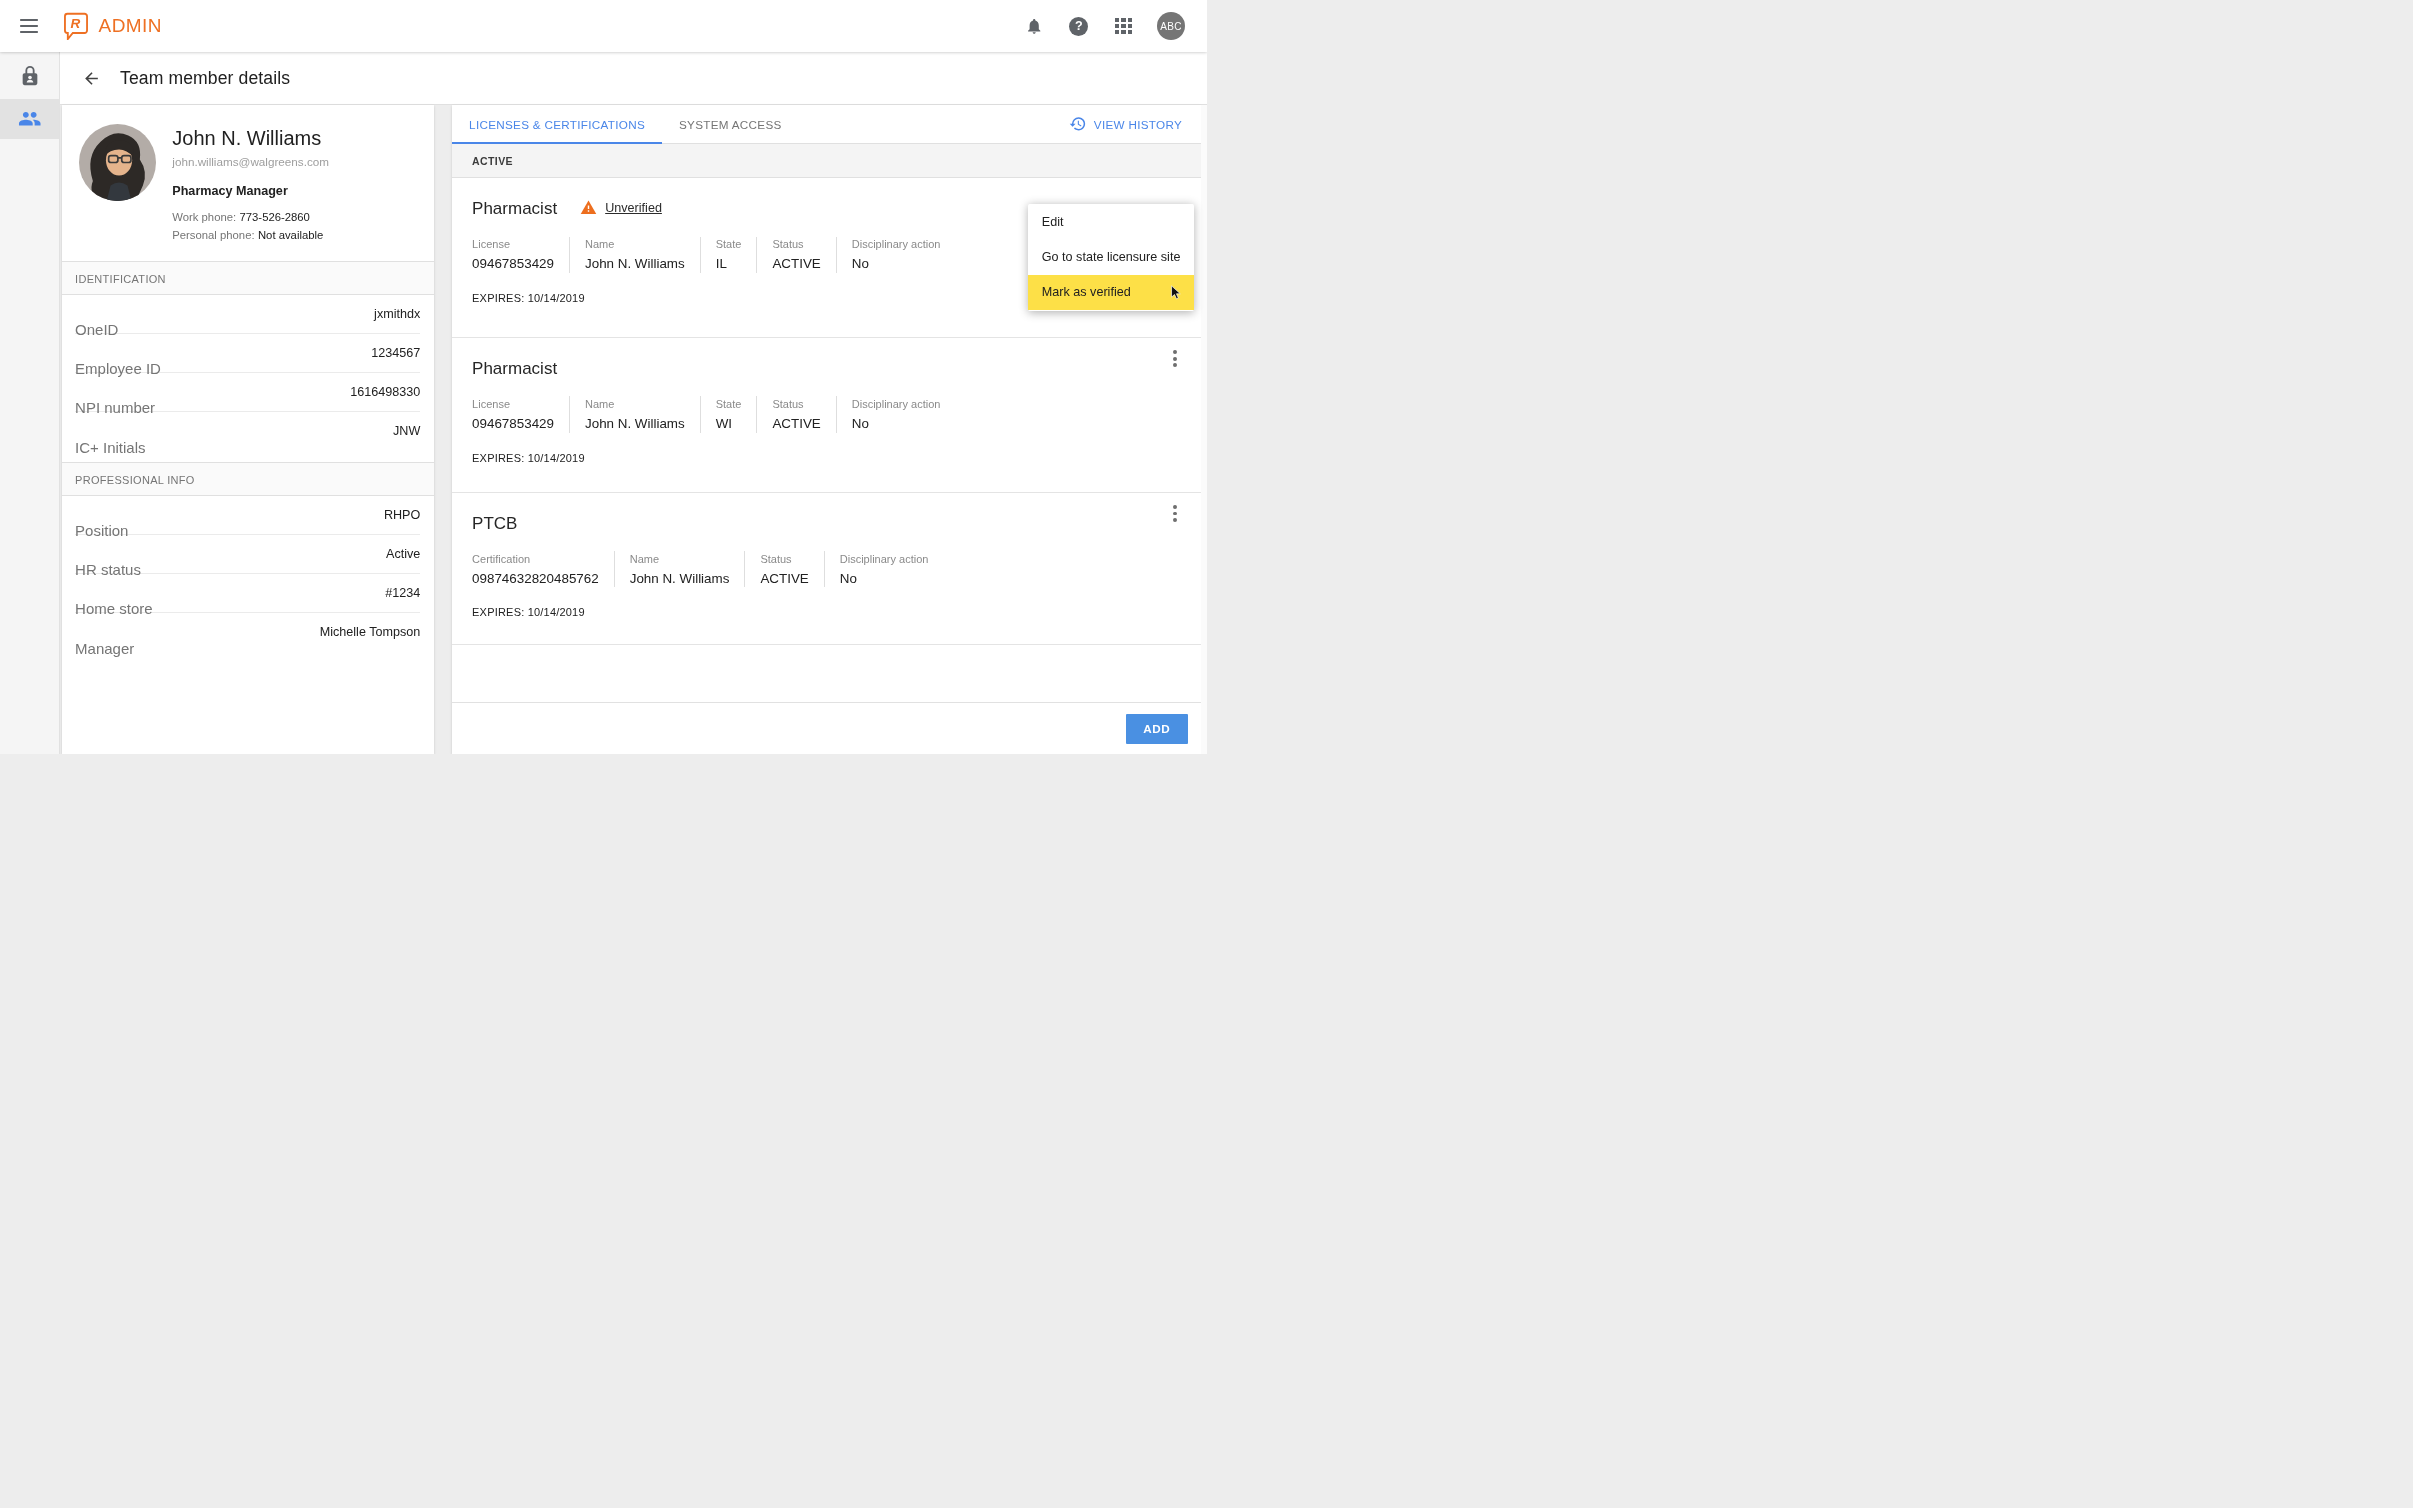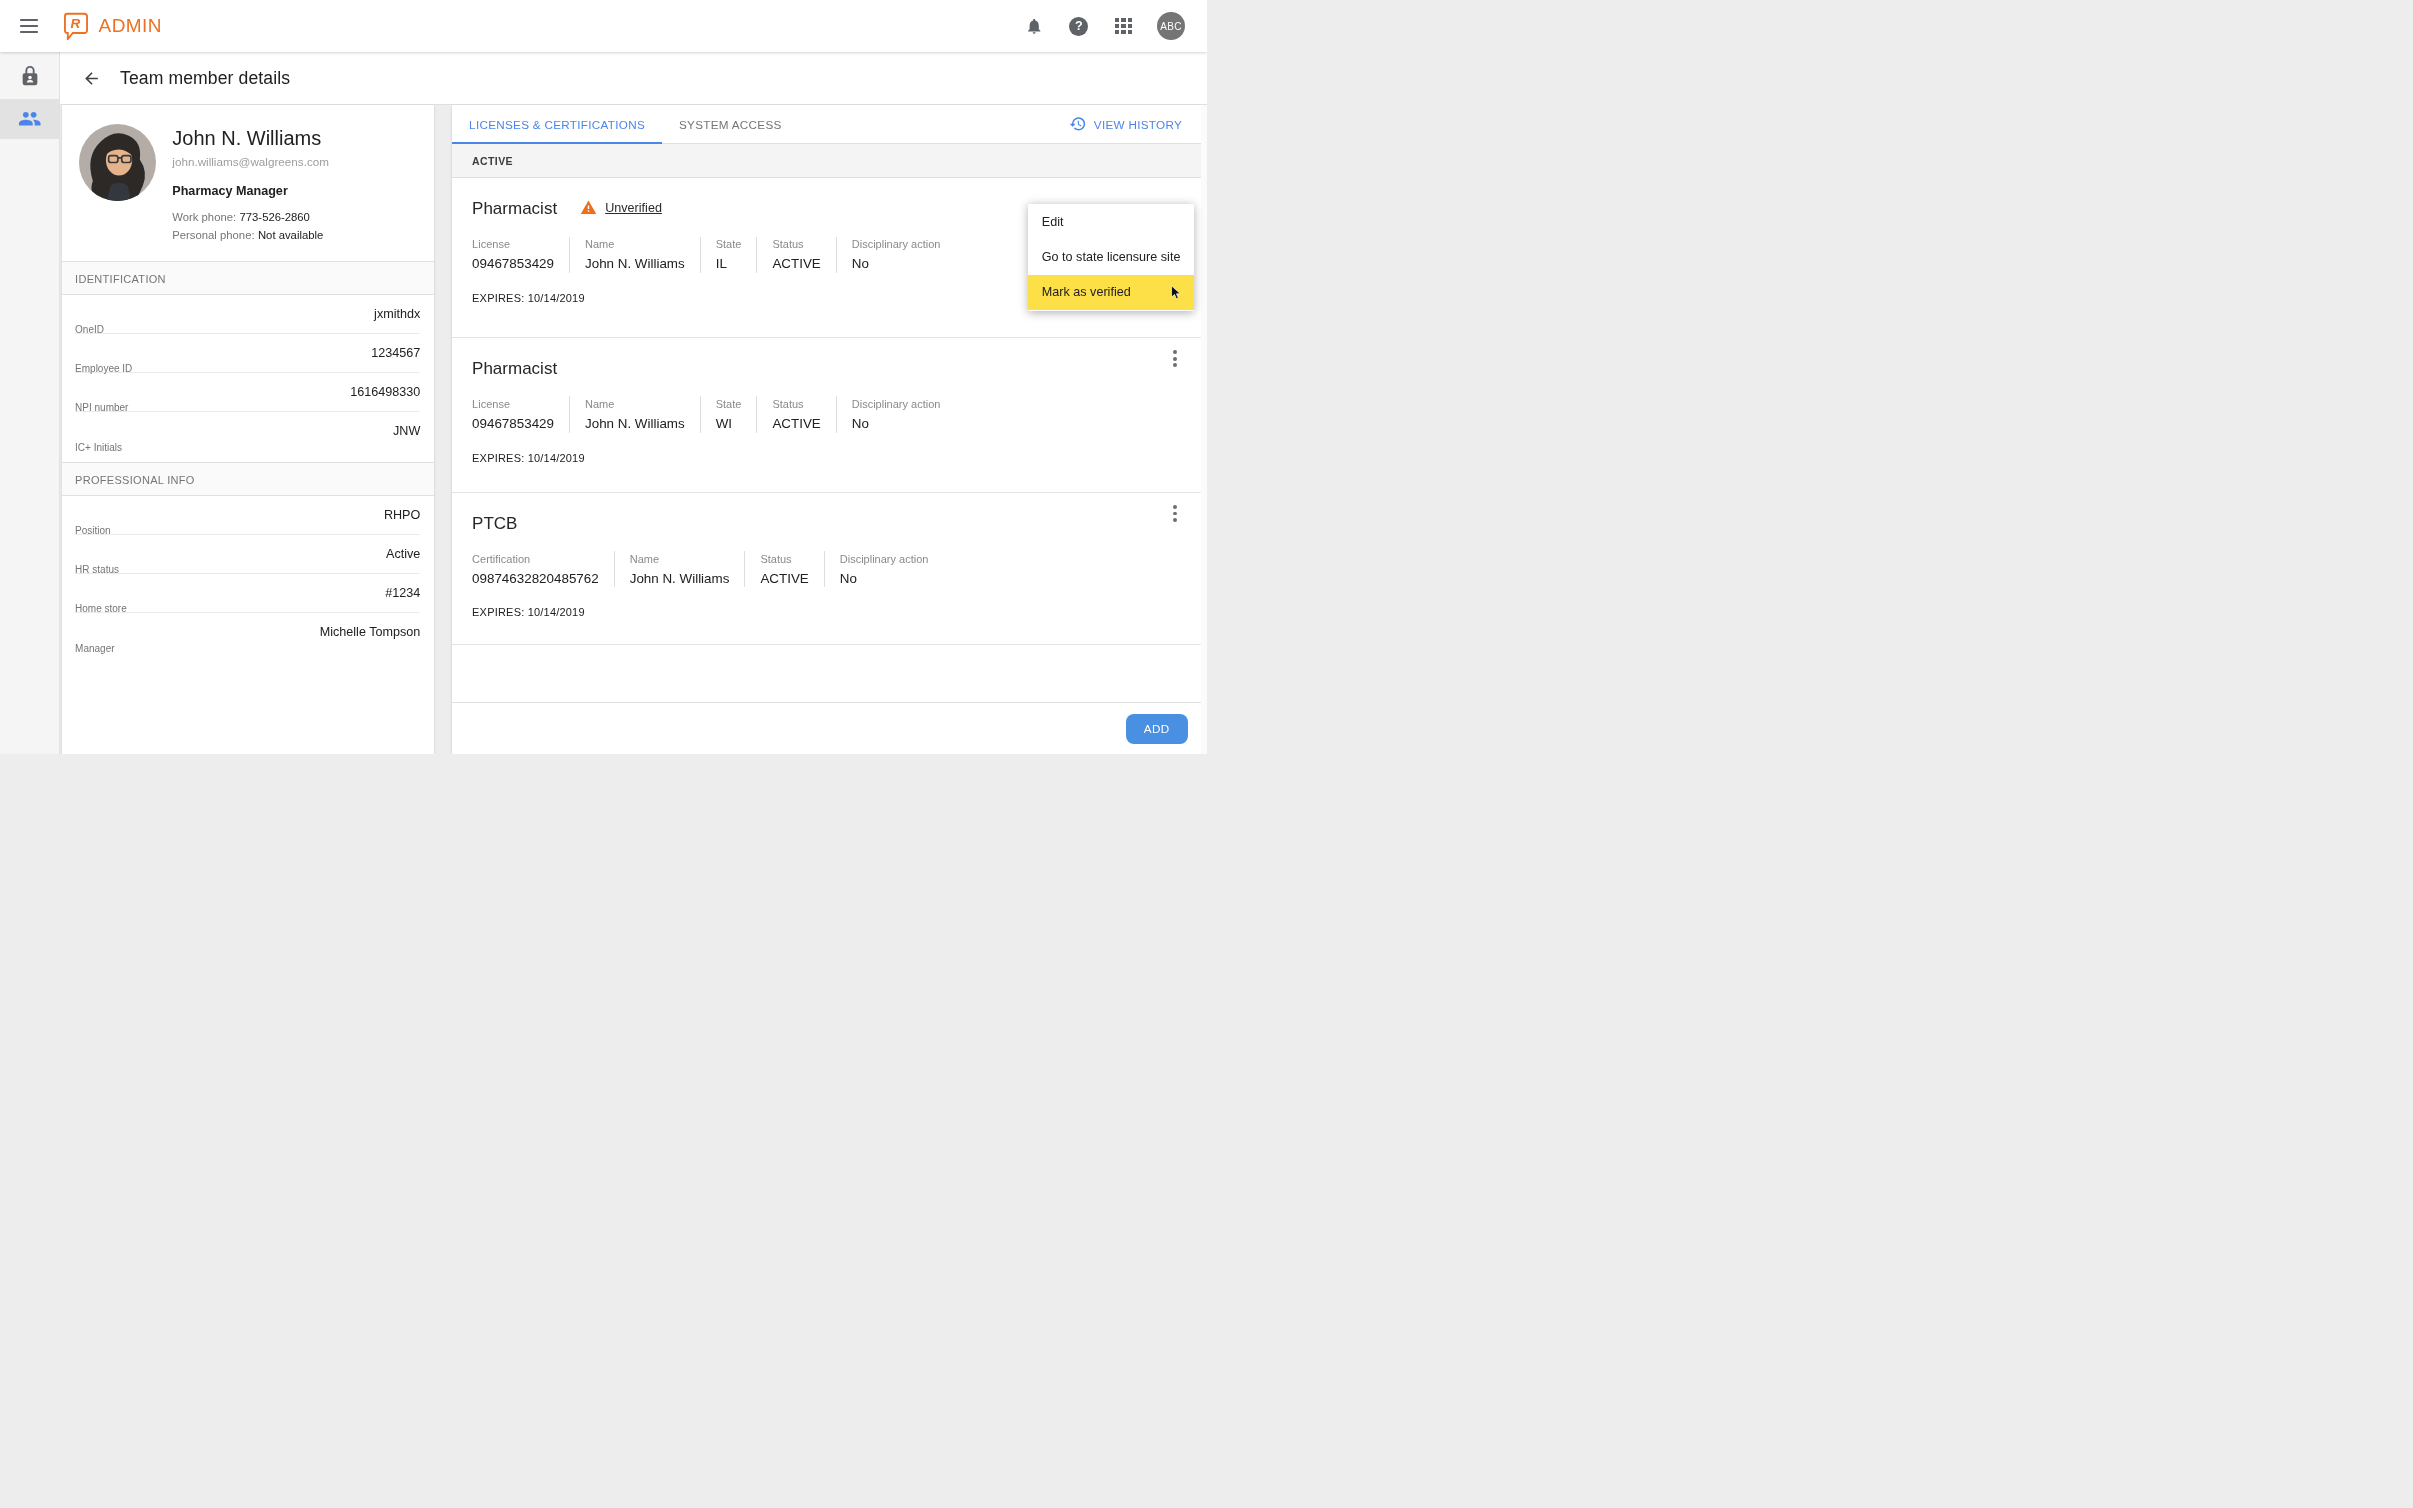--- a/index.html
+++ b/index.html
@@ -47,21 +47,21 @@
   .profile-role{font-size:12.6px;color:#212121;font-weight:700;margin-top:16px;}
   .phone-line{margin-top:13.4px;font-size:11.3px;}
   .phone-line + .phone-line{margin-top:5.9px;}
   .phone-label{color:#757575;}
   .phone-value{color:#212121;margin-left:3.4px;}
 
   .section-strip{height:34px;line-height:34px;background:#fafafa;border-top:0.8px solid #e0e0e0;border-bottom:0.8px solid #e0e0e0;color:#757575;font-size:11px;letter-spacing:0.3px;padding-left:13.4px;}
   .kv-rows{padding-bottom:11px;}
   .kv-row{margin:0 13.4px;height:39px;display:flex;align-items:center;justify-content:space-between;border-bottom:0.8px solid #ebebeb;}
   .kv-row:last-child{border-bottom:none;}
-  .kv-label{font-size:10px;color:#757575;margin-top:32px;}
+  .kv-label{font-size:15px;color:#757575;margin-top:32px;}
   .kv-value{font-size:12.6px;color:#212121;}
 
   
   .panel{flex:1;margin-left:18.4px;display:flex;flex-direction:column;min-width:0;position:relative;box-shadow:0 0.8px 2.5px rgba(0,0,0,.15);}
   .tabs{height:39px;background:#fff;border-bottom:0.8px solid #e0e0e0;display:flex;align-items:stretch;flex:0 0 auto;}
   .tab{border:none;background:none;cursor:pointer;font-size:11.7px;font-weight:500;letter-spacing:0.3px;padding:0 17px;position:relative;color:#757575;}
   .tab.active{color:var(--accent);}
   .tab.active::after{content:"";position:absolute;left:0;right:0;bottom:-0.8px;height:2.1px;background:var(--accent);}
   .view-history{margin-left:auto;border:none;background:none;cursor:pointer;display:flex;align-items:center;gap:7.5px;color:var(--accent);font-size:11.7px;font-weight:500;letter-spacing:0.3px;padding:0 19px 0 10px;}
   .active-strip{height:34px;line-height:34px;background:#f4f4f4;border-bottom:0.8px solid #e0e0e0;font-size:10.5px;font-weight:700;color:#3c3c3c;letter-spacing:0.4px;padding-left:20px;flex:0 0 auto;}
@@ -79,21 +79,21 @@
   .fcol{padding:1.7px 15px;}
   .fcol:first-child{padding-left:0;}
   .fcol + .fcol{border-left:0.8px solid #dedede;}
   .flabel{font-size:11px;color:#8a8a8a;}
   .fvalue{font-size:13.4px;color:#212121;margin-top:5.9px;}
   .expires{margin-top:19px;font-size:11px;font-weight:400;color:#212121;letter-spacing:0.2px;padding-bottom:23.5px;}
   .kebab{position:absolute;top:8.4px;right:15px;width:22px;height:25px;background:none;border:none;cursor:pointer;display:flex;flex-direction:column;align-items:center;justify-content:center;gap:2.5px;}
   .kebab i{width:3.8px;height:3.8px;border-radius:50%;background:#6f6f6f;}
 
   .panel-footer{height:52px;background:#fff;border-top:0.8px solid #e1e1e1;display:flex;align-items:center;justify-content:flex-end;padding-right:13.4px;flex:0 0 auto;}
-  .add-btn{width:62px;height:30px;background:var(--button);color:#fff;border:none;border-radius:8px;font-size:11.7px;font-weight:400;letter-spacing:0.5px;cursor:pointer;}
+  .add-btn{width:62px;height:30px;background:var(--button);color:#fff;border:none;border-radius:1px;font-size:11.7px;font-weight:700;letter-spacing:0.5px;cursor:pointer;}
 
   
   .context-menu{position:absolute;top:99px;right:6.7px;width:166px;background:#fff;box-shadow:0 1.7px 10px rgba(0,0,0,.3);border-radius:1.7px;z-index:40;padding:0.8px 0;}
   .menu-item{height:35px;display:flex;align-items:center;padding:0 13.4px;font-size:12.6px;color:#212121;cursor:pointer;position:relative;}
   .menu-item.highlighted{background:#fde047;}
   .menu-cursor{position:absolute;right:11.7px;top:10px;}
 </style>
 </head>
 <body>
 

